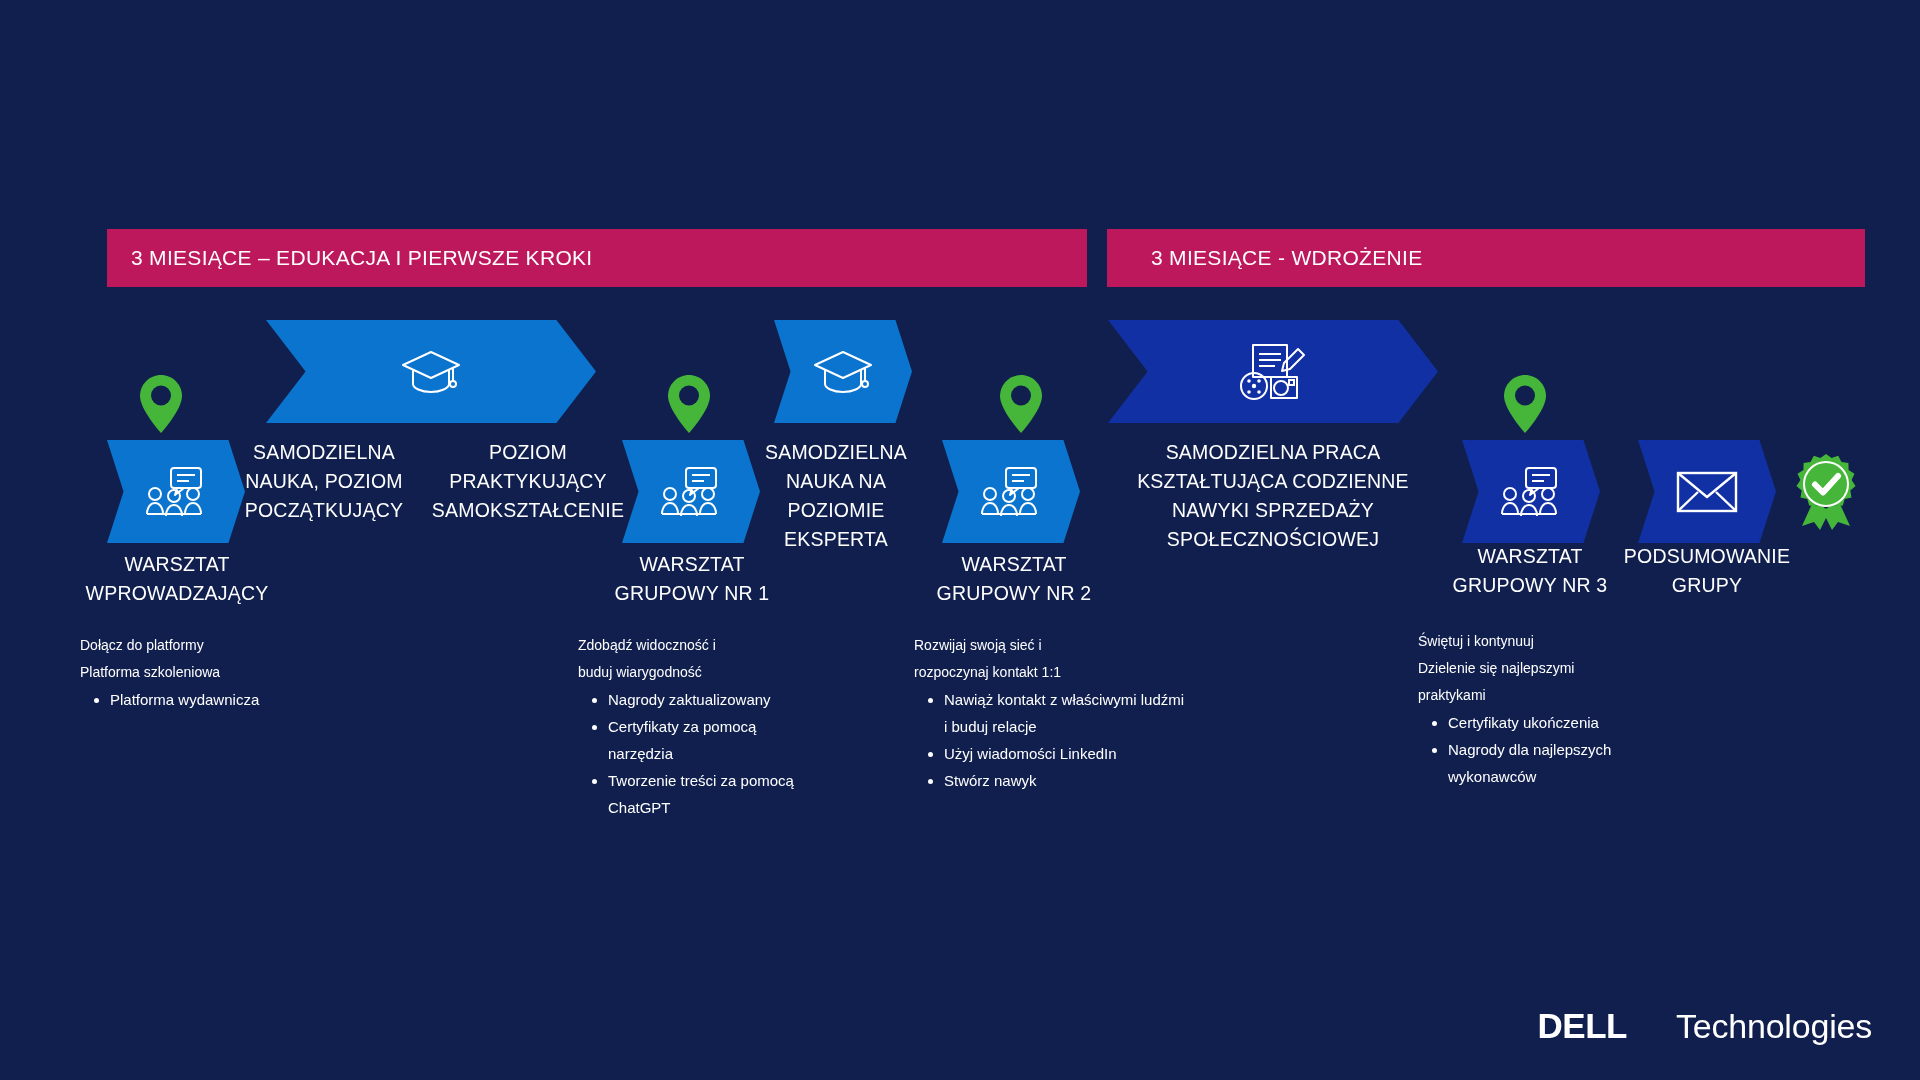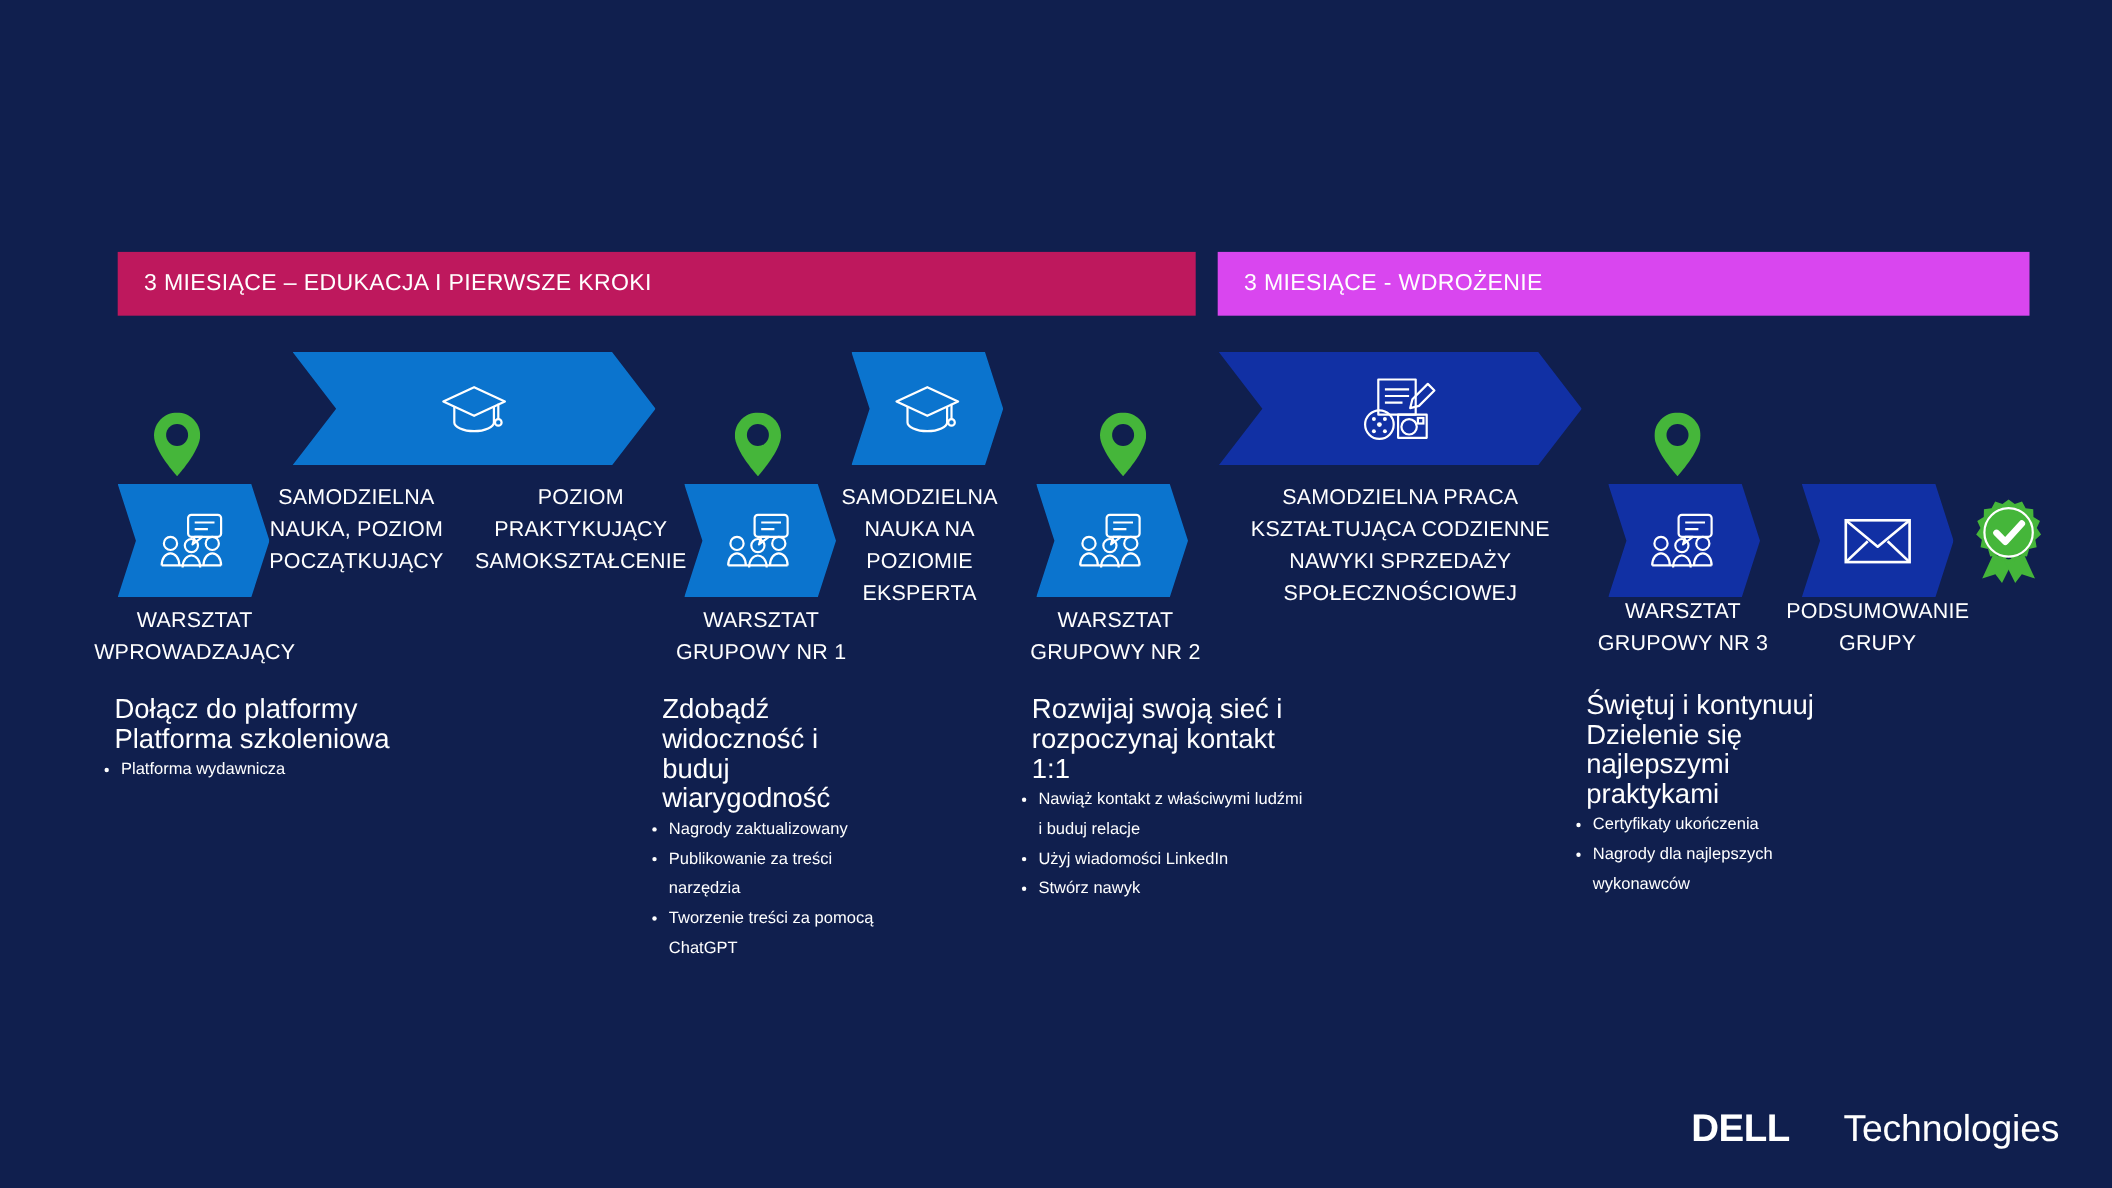--- a/index.html
+++ b/index.html
@@ -11,21 +11,21 @@
   }
   .stage{position:absolute;left:0;top:0;width:1920px;height:1080px;}
 
   
   .banner{position:absolute;height:58px;display:flex;align-items:center;}
   .banner span{
     color:#ffffff;font-size:21px;letter-spacing:.3px;
     padding-left:24px;font-weight:400;white-space:nowrap;
   }
   #banner-0{left:107px;top:229px;width:980px;background:#be185d;}
-  #banner-1{left:1107px;top:229px;width:738px;background:#d946ef;}
+  #banner-1{left:1107px;top:229px;width:738px;background:#be185d;padding-left:20px;}
 
   
   .chev{
     position:absolute;
     display:flex;align-items:center;justify-content:center;
     clip-path:polygon(0 0, 88% 0, 100% 50%, 88% 100%, 0 100%, 12% 50%);
   }
   .chev.light{background:#0b74ce;}
   .chev.deep{background:#1130a4;}
   .chev svg{display:block;}
@@ -36,21 +36,21 @@
   
   .cap{
     position:absolute;color:#ffffff;text-align:center;
     font-size:19.5px;line-height:29px;letter-spacing:.2px;
     white-space:pre-line;
   }
 
   
   .body-block{position:absolute;color:#ffffff;}
   .body-block .lead{
-    font-size:25px;line-height:27px;white-space:pre-line;margin-left:24px;
+    font-size:14px;line-height:27px;white-space:pre-line;
   }
   .body-block ul{
     margin:0;padding-left:30px;list-style:disc;
   }
   .body-block li{
     font-size:15px;line-height:27px;margin:0;
   }
 
   
   .badge{position:absolute;}
@@ -254,21 +254,21 @@
     <ul>
       <li>Platforma wydawnicza</li>
     </ul>
   </div>
 
   <div class="body-block" style="left:578px;top:632px;width:232px;">
     <div class="lead">Zdobądź widoczność i
 buduj wiarygodność</div>
     <ul>
       <li>Nagrody zaktualizowany</li>
-      <li>Publikowanie za treści narzędzia</li>
+      <li>Certyfikaty za pomocą narzędzia</li>
       <li>Tworzenie treści za pomocą ChatGPT</li>
     </ul>
   </div>
 
   <div class="body-block" style="left:914px;top:632px;width:272px;">
     <div class="lead">Rozwijaj swoją sieć i
 rozpoczynaj kontakt 1:1</div>
     <ul>
       <li>Nawiąż kontakt z właściwymi ludźmi i buduj relacje</li>
       <li>Użyj wiadomości LinkedIn</li>

